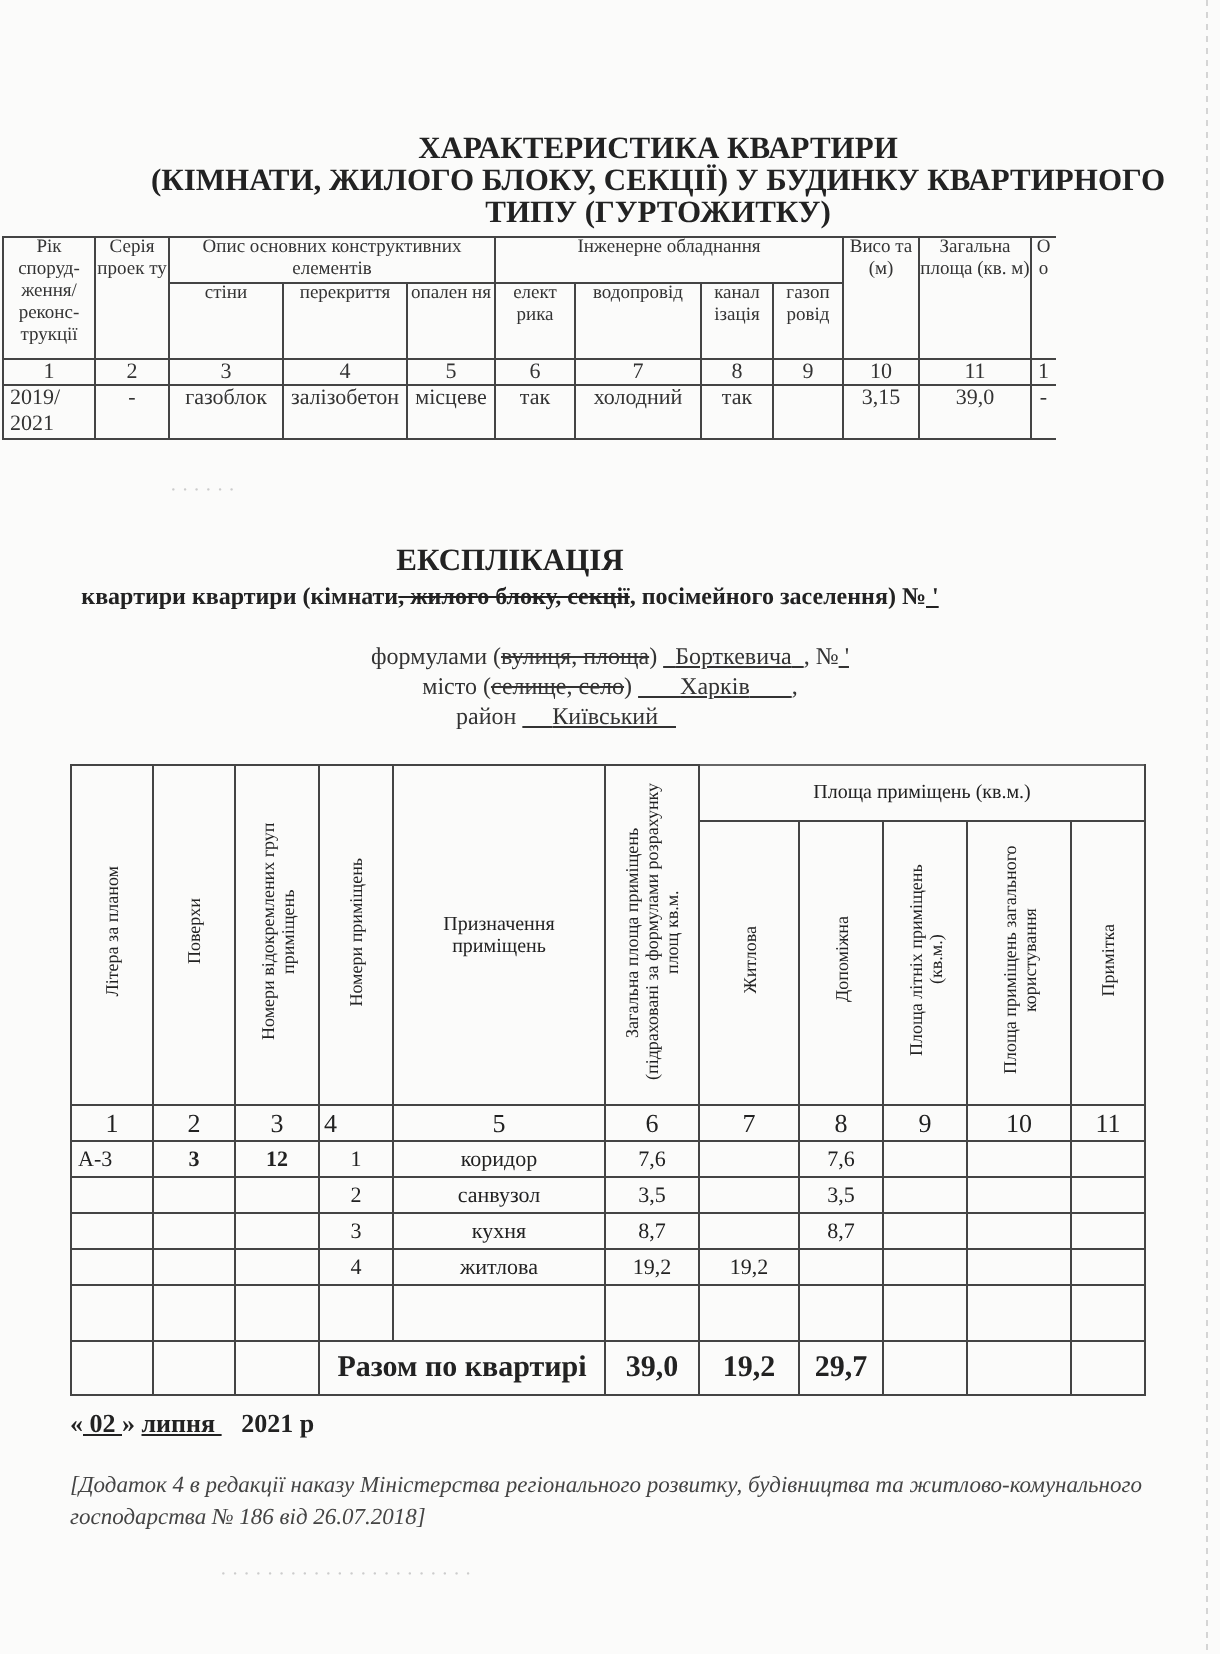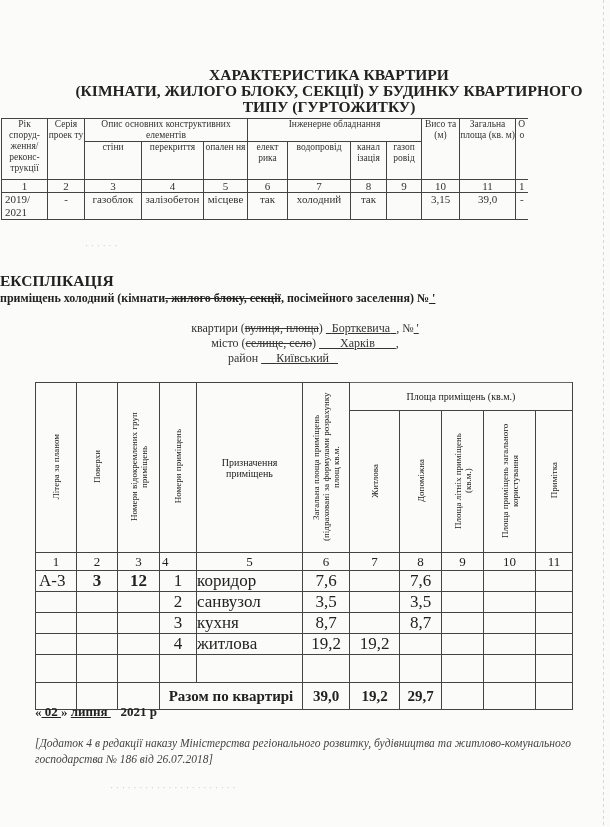--- a/index.html
+++ b/index.html
@@ -10,30 +10,30 @@
   .page-edge { position: absolute; right: 6px; top: 0; width: 1px; height: 827px;
     background: repeating-linear-gradient(to bottom, #bbb 0 3px, transparent 3px 6px); opacity: .6; }
   .title1 { position: absolute; left: 0; width: 610px; text-align: center; font-weight: bold; font-size: 15.5px; line-height: 17px; padding-left: 24px; }
   table { border-collapse: collapse; position: absolute; }
   td, th { border: 1px solid #444; padding: 0; font-weight: normal; text-align: center; vertical-align: top; }
   .t1 { left: 1px; top: 118px; font-size: 9.5px; line-height: 11px; padding-left: 28px; }
   .t1 td { color: #333; }
   .t1 .num td { font-size: 11px; line-height: 12px; vertical-align: middle; }
   .t1 .val td { font-size: 11px; line-height: 13px; vertical-align: top; }
   .t1 .edge { border-right: none; margin-left: 47px; }
-  .expl-title { position: absolute; left: 0; width: 510px; text-align: left; font-weight: bold; }
+  .expl-title { position: absolute; left: 0; width: 510px; text-align: center; font-weight: bold; }
   .strike { text-decoration: line-through; margin-top: 36px; }
   .uline { text-decoration: underline; }
   .addr { position: absolute; left: 0; width: 610px; text-align: center; font-size: 12px; line-height: 15px; color: #333; }
   .t2 { left: 35px; top: 382px; font-size: 11px; }
   .t2 td { color: #222; vertical-align: middle; }
   .vert { writing-mode: vertical-rl; transform: rotate(180deg); font-size: 9px; line-height: 10px; display: inline-block; text-align: center; }
   .t2 .idx td { font-size: 13px; height: 17px; }
-  .t2 .row td { font-size: 17px; height: 17px; }
-  .t2 .room { text-align: left; padding-left: 0; }
+  .t2 .row td { font-size: 11px; height: 17px; }
+  .t2 .room { text-align: center; padding-left: 0; }
   .t2 .total td { font-weight: bold; font-size: 15px; height: 26px; }
   .date { position: absolute; left: 35px; top: 704px; font-size: 13px; font-weight: bold; }
   .footnote { position: absolute; left: 35px; top: 735px; width: 545px; font-size: 11.5px; font-style: italic; line-height: 16px; color: #444; }
   .smudge { position: absolute; color: #ccc; font-size: 10px; }
 </style>
 </head>
 <body>
 
 <div class="page-edge"></div>
 
@@ -102,23 +102,23 @@
     <td>3,15</td>
     <td>39,0</td>
     <td class="edge">-</td>
   </tr>
 </tbody>
   </table>
 
 <span class="smudge" style="left:85px;top:240px">· · · · · ·</span>
 
 <div class="expl-title" style="top:272px;font-size:15.5px">ЕКСПЛІКАЦІЯ</div>
-<div class="expl-title" style="top:291px;font-size:12px"><span>приміщень холодний (</span><span>кімнати</span><span class="strike">, жилого блоку, секції</span><span>, посімейного заселення) №</span><span class="uline"> ' </span></div>
-
-<div class="addr" style="top:321px"><span>квартири (</span><span class="strike">вулиця, площа</span><span>)</span> <span class="uline">&nbsp;&nbsp;<span>Борткевича</span>&nbsp;&nbsp;</span><span>, №</span><span class="uline"> ' </span></div>
+<div class="expl-title" style="top:291px;font-size:12px"><span>квартири квартири (</span><span>кімнати</span><span class="strike">, жилого блоку, секції</span><span>, посімейного заселення) №</span><span class="uline"> ' </span></div>
+
+<div class="addr" style="top:321px"><span>формулами (</span><span class="strike">вулиця, площа</span><span>)</span> <span class="uline">&nbsp;&nbsp;<span>Борткевича</span>&nbsp;&nbsp;</span><span>, №</span><span class="uline"> ' </span></div>
 <div class="addr" style="top:336px"><span>місто (</span><span class="strike">селище, село</span><span>)</span> <span class="uline">&nbsp;&nbsp;&nbsp;&nbsp;&nbsp;&nbsp;&nbsp;<span>Харків</span>&nbsp;&nbsp;&nbsp;&nbsp;&nbsp;&nbsp;&nbsp;</span>,</div>
 <div class="addr" style="top:351px;left:-22px"><span>район</span> <span class="uline">&nbsp;&nbsp;&nbsp;&nbsp;&nbsp;<span>Київський</span>&nbsp;&nbsp;&nbsp;</span></div>
 
 <table class="t2">
   <colgroup>
     <col style="width:41px">
       <col style="width:41px">
       <col style="width:42px">
       <col style="width:37px">
       <col style="width:106px">

